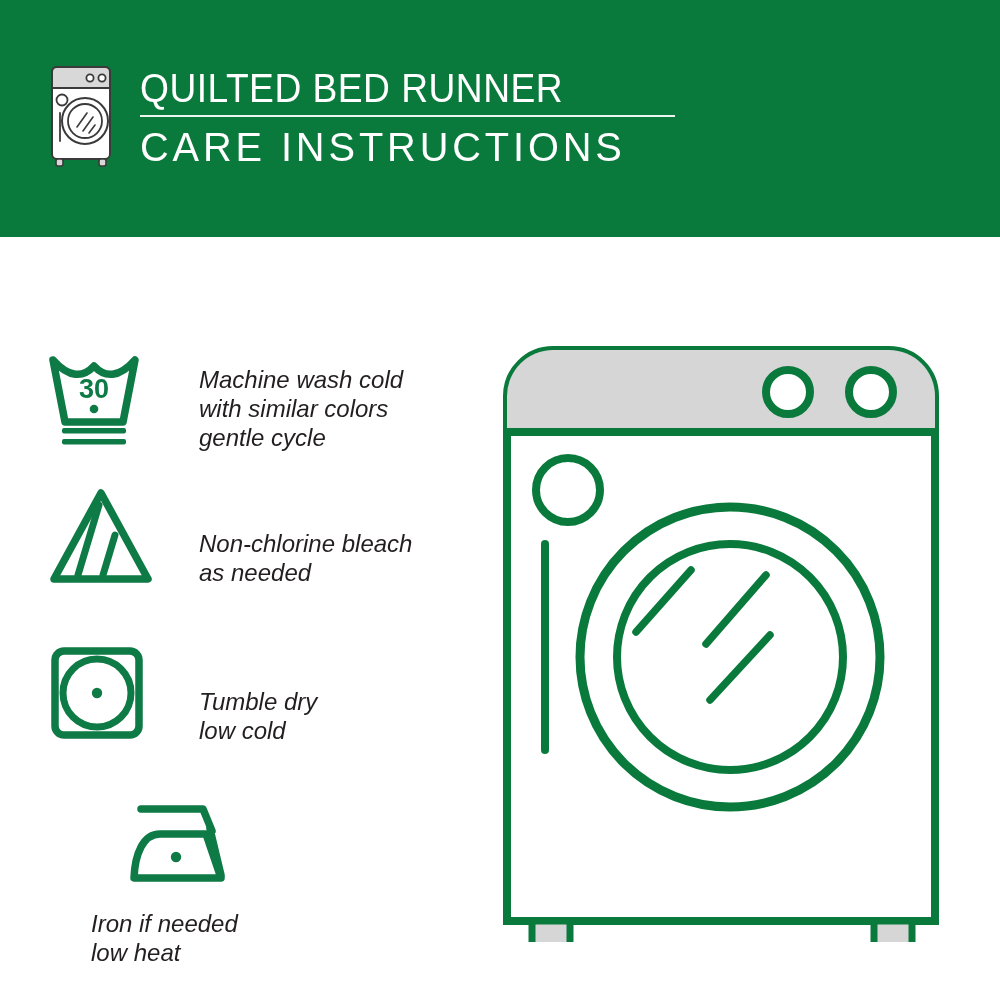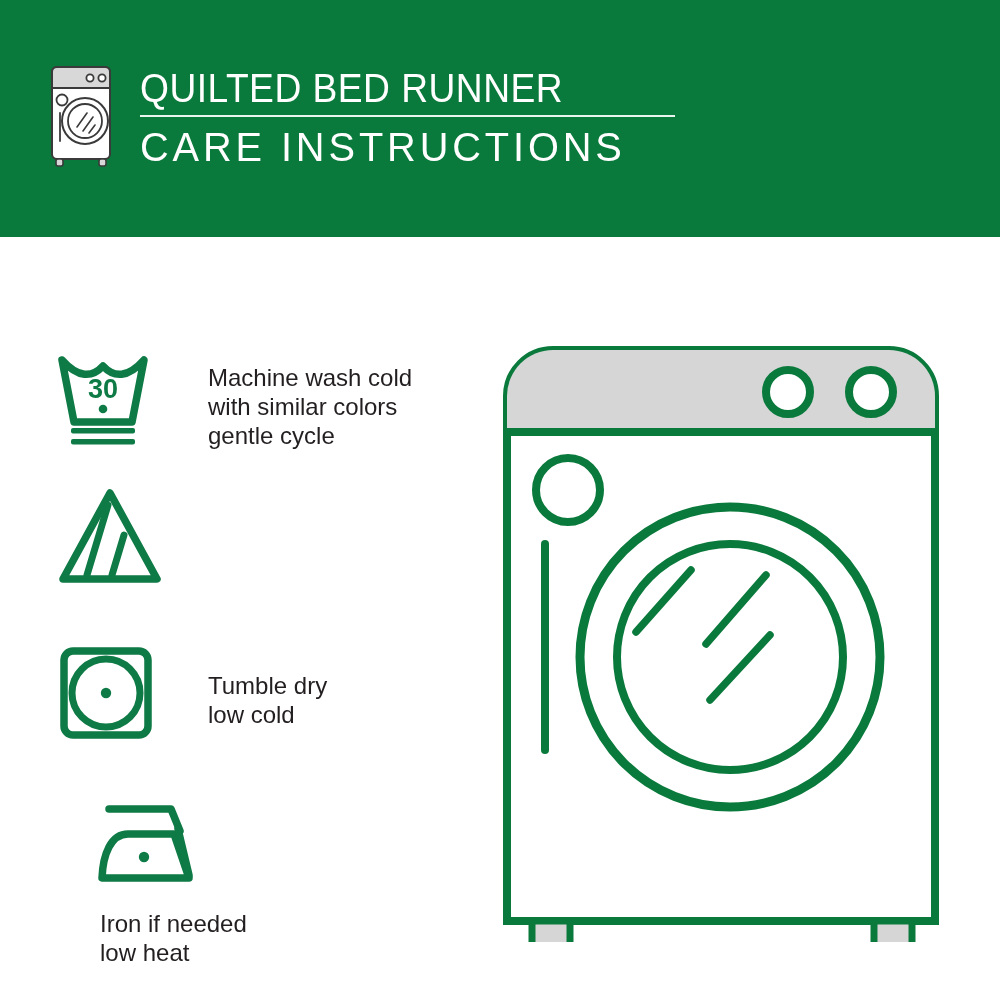--- a/index.html
+++ b/index.html
@@ -67,36 +67,37 @@
     letter-spacing: 4.0px;
     font-weight: 400;
     white-space: nowrap;
     transform: scaleX(0.97);
     transform-origin: left center;
   }
 
   
   .care-row {
     position: absolute;
-    left: 58px;
+    left: 49px;
     display: flex;
-    align-items: center;
+    align-items: flex-end;
   }
   .care-symbol {
     width: 108px;
     flex: 0 0 108px;
     display: block;
   }
   .care-text {
     margin-left: 42px;
     color: #231f20;
     font-size: 24px;
     line-height: 29px;
     white-space: pre-line;
     padding-top: 9px;
+    font-style: italic;
   }
   #care-row-0 { top: 352px; }
   #care-row-1 { top: 487px; }
   #care-row-2 { top: 645px; }
   #care-row-3 { top: 792px; flex-direction: column; }
 
   
   #machine-illustration {
     position: absolute;
     left: 488px;
@@ -160,20 +161,22 @@
 gentle cycle</div>
   </div>
 
   <div class="care-row" id="care-row-1">
     <svg class="care-symbol" viewBox="0 0 108 100">
       <path d="M52 6 L99 92 L5 92 Z" fill="none" stroke="#0e7a45" stroke-width="7.5" stroke-linejoin="round"></path>
 
       <line x1="50" y1="18" x2="29" y2="88" stroke="#0e7a45" stroke-width="7" stroke-linecap="round"></line>
       <line x1="66" y1="48" x2="54" y2="88" stroke="#0e7a45" stroke-width="7" stroke-linecap="round"></line>
     </svg>
+    <div class="care-text">Non-chlorine bleach
+as needed</div>
   </div>
 
   <div class="care-row" id="care-row-2">
     <svg class="care-symbol" viewBox="0 0 108 100">
       <rect x="6" y="6" width="84" height="84" rx="9" ry="9" fill="none" stroke="#0e7a45" stroke-width="7.5"></rect>
       <circle cx="48" cy="48" r="34" fill="none" stroke="#0e7a45" stroke-width="7"></circle>
       <circle cx="48" cy="48" r="5.2" fill="#0e7a45"></circle>
     </svg>
     <div class="care-text">Tumble dry
 low cold</div>

